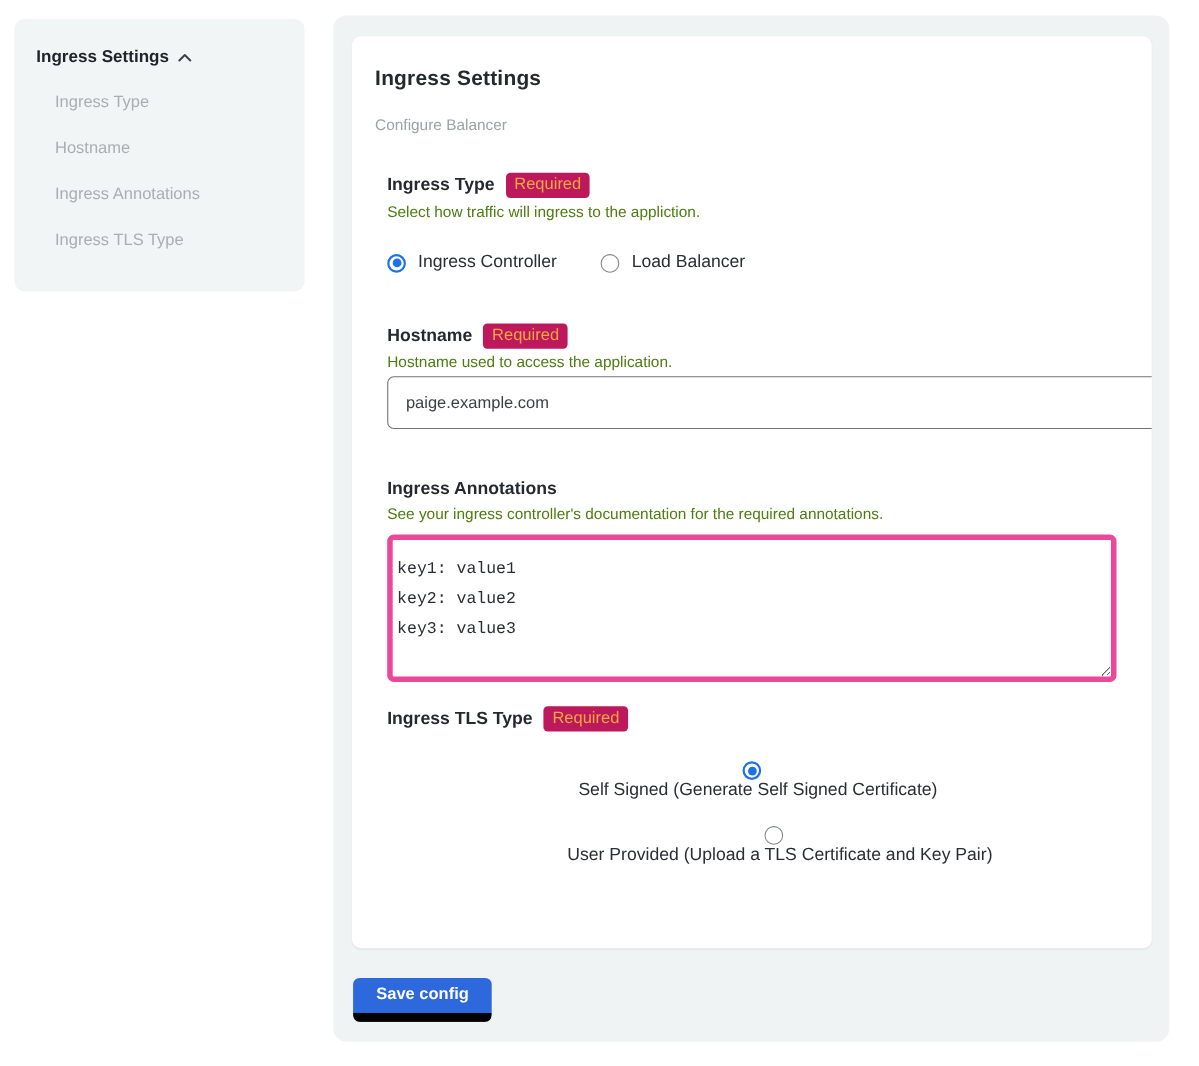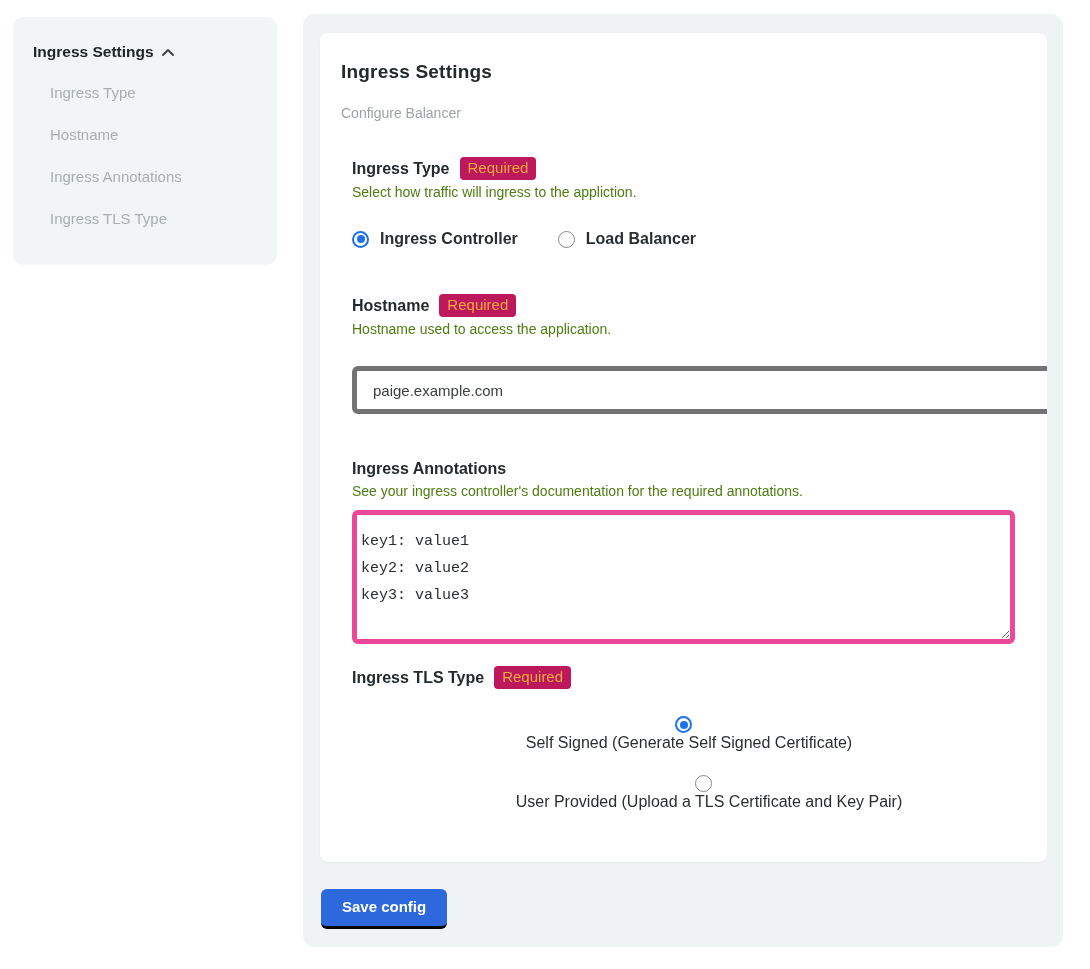--- a/index.html
+++ b/index.html
@@ -57,62 +57,62 @@
   .field-label {
     font-size: 16px; line-height: 21px; font-weight: bold; color: #24292e;
   }
   .required-badge {
     font-size: 15px; line-height: 16px; color: #f2a93b;
     background: #be185d; padding: 3px 8px 4px 8px; border-radius: 4px;
   }
   .field-desc { margin-top: 4px; font-size: 14px; line-height: 17px; color: #4d7c0f; }
 
   
-  .radio-row-inline { margin-top: 28px; display: flex; align-items: flex-end; font-weight: bold; }
+  .radio-row-inline { margin-top: 28px; display: flex; align-items: flex-end; }
   .radio-option { display: flex; align-items: center; cursor: pointer; }
   .radio-option + .radio-option { margin-left: 40px; }
   .radio-circle {
     width: 17px; height: 17px; border-radius: 50%;
     border: 1.5px solid #85898d; position: relative; flex: 0 0 auto;
     background: #ffffff;
   }
   .radio-circle.checked { border: 2px solid #1e70eb; }
   .radio-circle.checked::after {
     content: ""; position: absolute; left: 2.5px; top: 2.5px; right: 2.5px; bottom: 2.5px;
     background: #1e70eb; border-radius: 50%;
   }
   .radio-label { margin-left: 11px; font-size: 16px; line-height: 20px; color: #2a2e33; }
   .radio-stack { margin-top: 27px; flex-direction: column; }
   .radio-stack + .radio-stack { margin-top: 22px; }
 
   
   .text-input {
-    margin-top: 28px; width: 725px; height: 48px;
-    border: 5px solid #737373; border-radius: 6px;
+    margin-top: 4px; width: 725px; height: 48px;
+    border: 1px solid #737373; border-radius: 6px;
     padding: 0 16px; font-size: 15px; color: #3c4043;
     font-family: "Liberation Sans", sans-serif; background: #ffffff;
     display: block; outline: none;
   }
   .default-line { margin-top: 11px; font-size: 14px; line-height: 17px; color: #9da2a6; }
   .default-value { font-weight: bold; color: #1e2b4f; }
 
   
   .annotations-area {
     margin-top: 10px; width: 663px; height: 134px;
     border: 5px solid #ec4899; border-radius: 6px;
     padding: 13px 4px; font-size: 15px; line-height: 27px;
     font-family: "Liberation Mono", "DejaVu Sans Mono", monospace;
     color: #2a2e33; background: #ffffff; resize: both; outline: none;
     display: block;
   }
 
   
   .save-button {
     margin: 27px 0 0 18px; height: 40px; padding: 0 21px 3px 21px;
-    background: #2d68dd; border: none; border-bottom: 3px solid #000000;
+    background: #2d68dd; border: none; border-bottom: 8px solid #000000;
     border-radius: 6px; color: #ffffff; font-size: 15px; font-weight: bold;
     font-family: "Liberation Sans", sans-serif; cursor: pointer;
   }
 </style>
 </head>
 <body>
 
 <div class="screen">
 
   <nav class="sidebar">

